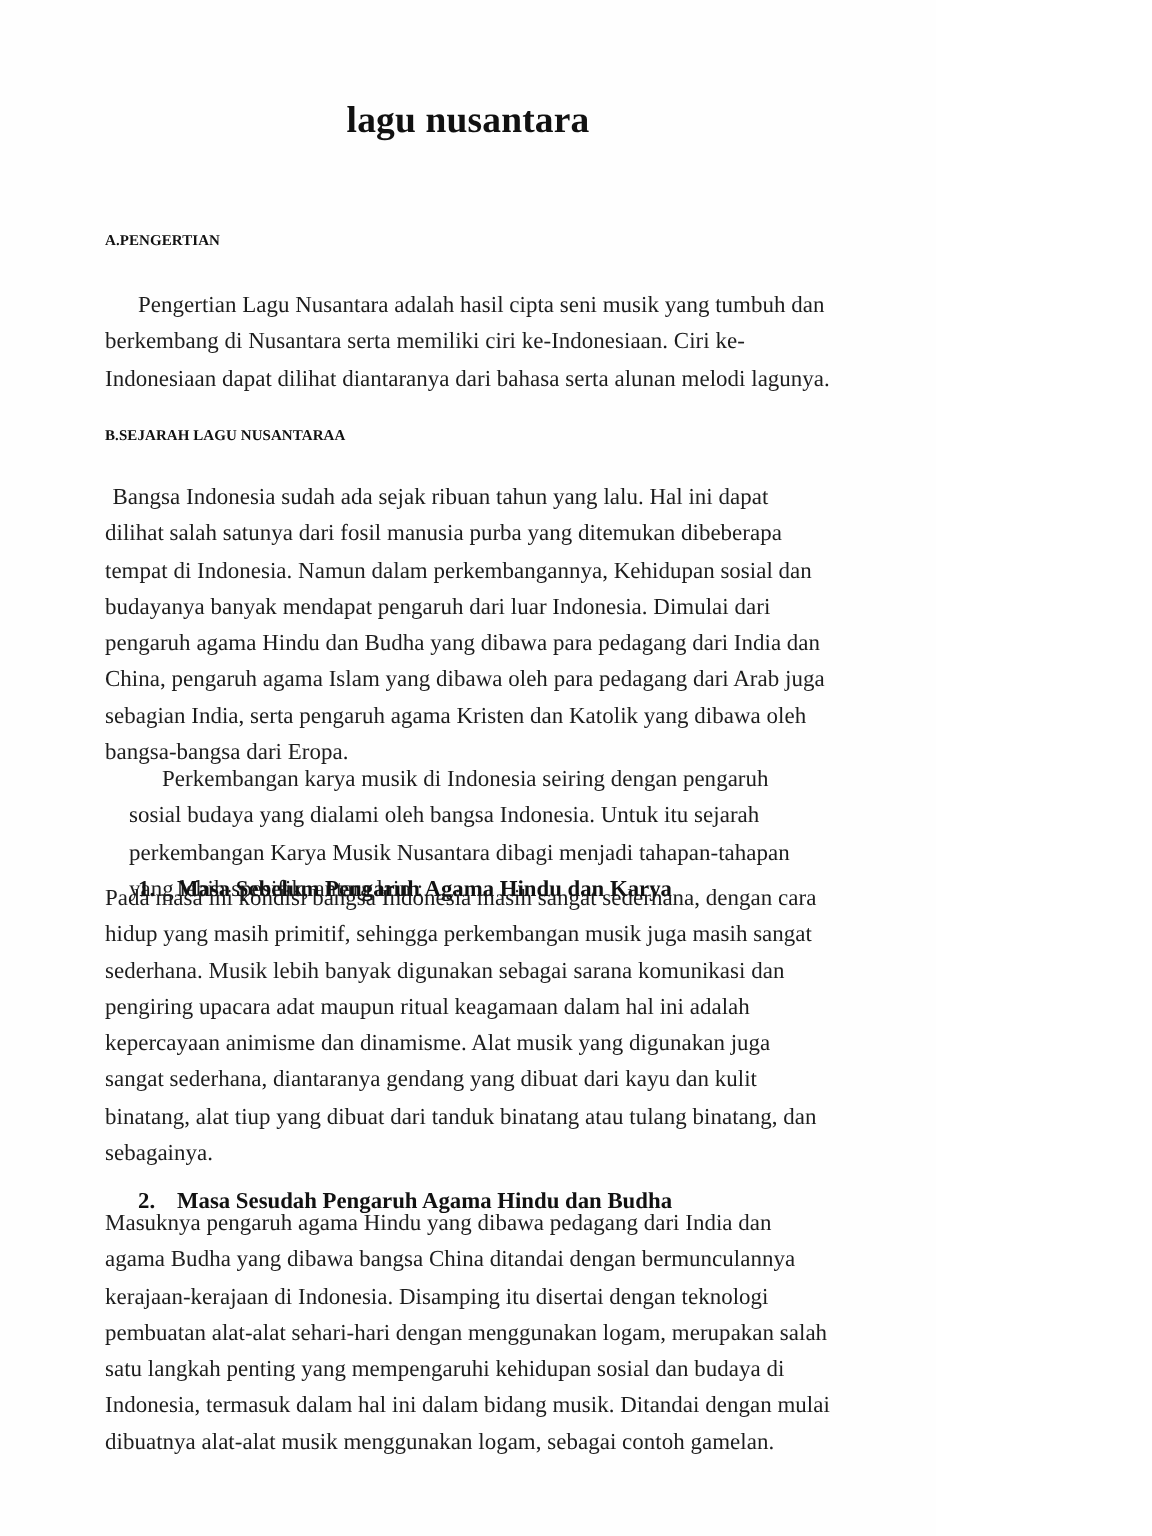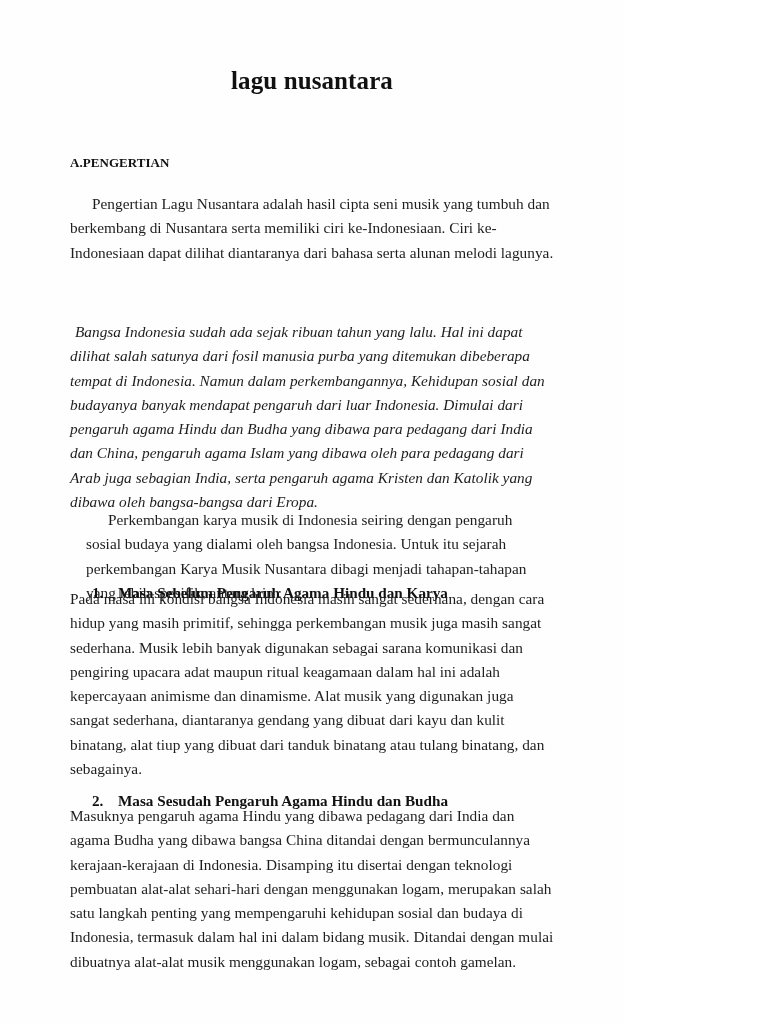--- a/index.html
+++ b/index.html
@@ -29,21 +29,21 @@
     font-size: 25px;
     font-weight: bold;
     letter-spacing: 0.1px;
     margin: 0;
     padding-top: 68px;
     line-height: 1.0;
     color: #111111;
   }
 
   .section-heading {
-    font-size: 13px;
+    font-size: 10px;
     font-weight: bold;
     color: #111111;
     line-height: 1.2;
     letter-spacing: 0.05px;
   }
 
   .body-par {
     font-size: 15.3px;
     line-height: 24.3px;
     text-align: left;
@@ -90,22 +90,25 @@
   <h1 class="doc-title">lagu nusantara</h1>
 
   <div class="blk" style="top:155px;">
     <div class="section-heading">A.PENGERTIAN</div>
   </div>
 
   <div class="blk" style="top:192px;">
     <p class="body-par indent-1" style="margin:0;">Pengertian Lagu Nusantara adalah hasil cipta seni musik yang tumbuh dan berkembang di Nusantara serta memiliki ciri ke-Indonesiaan. Ciri ke-Indonesiaan dapat dilihat diantaranya dari bahasa serta alunan melodi lagunya.</p>
   </div>
 
+  <div class="blk" style="top:285px;">
+    <div class="section-heading">B.SEJARAH LAGU NUSANTARAA</div>
+  </div>
 
-  <div class="blk" style="top:320px;font-style:italic;">
+  <div class="blk" style="top:320px;">
     <p class="body-par indent-small" style="margin:0;">Bangsa Indonesia sudah ada sejak ribuan tahun yang lalu. Hal ini dapat dilihat salah satunya dari fosil manusia purba yang ditemukan dibeberapa tempat di Indonesia. Namun dalam perkembangannya, Kehidupan sosial dan budayanya banyak mendapat pengaruh dari luar Indonesia. Dimulai dari pengaruh agama Hindu dan Budha yang dibawa para pedagang dari India dan China, pengaruh agama Islam yang dibawa oleh para pedagang dari Arab juga sebagian India, serta pengaruh agama Kristen dan Katolik yang dibawa oleh bangsa-bangsa dari Eropa.</p>
   </div>
 
   <div class="blk" style="top:492px;">
     <p class="body-par indent-1" style="margin:16px;">Perkembangan karya musik di Indonesia seiring dengan pengaruh sosial budaya yang dialami oleh bangsa Indonesia. Untuk itu sejarah perkembangan Karya Musik Nusantara dibagi menjadi tahapan-tahapan yang lebih spesifik, antara lain :</p>
   </div>
 
   <div class="blk" style="top:581px;">
     <div class="list-item">
       <span class="num">1.</span><span>Masa Sebelum Pengaruh Agama Hindu dan Karya</span>

